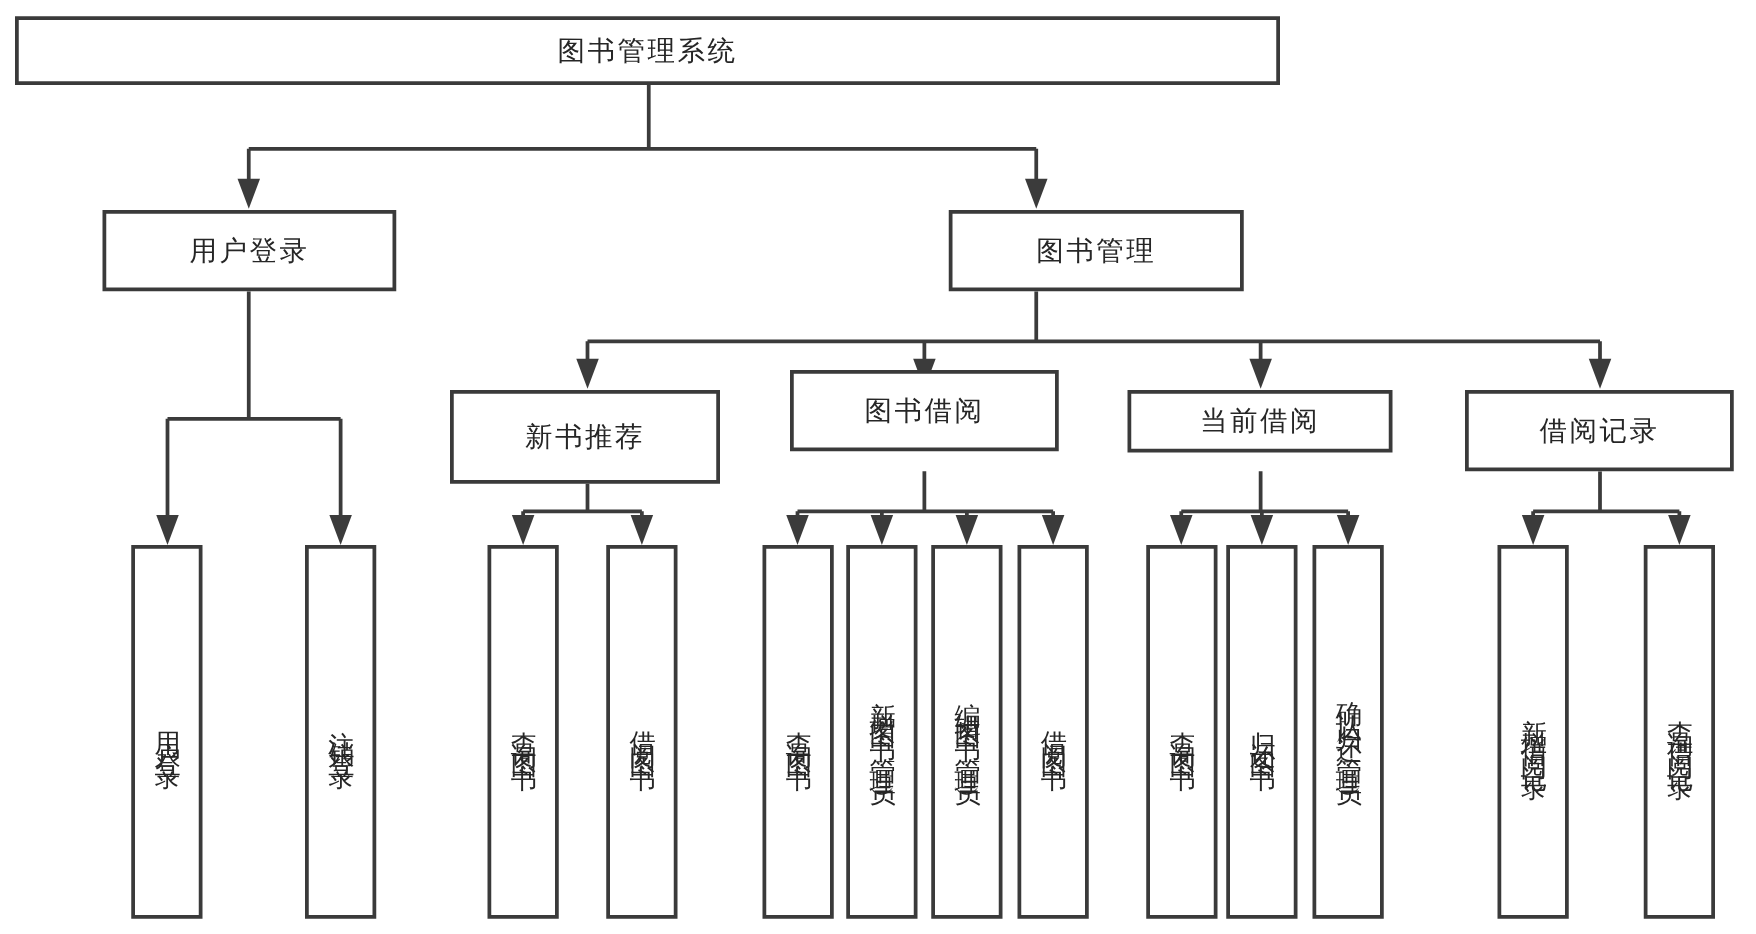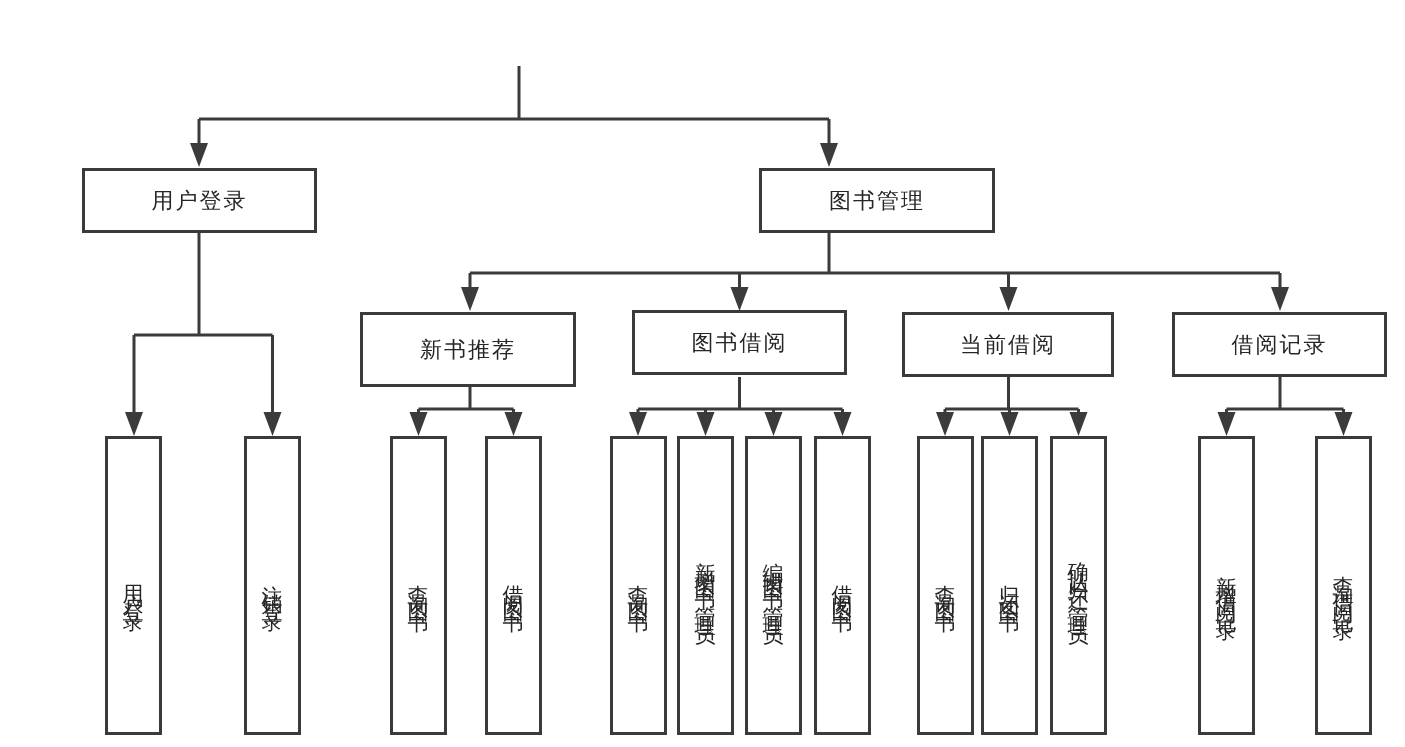--- a/index.html
+++ b/index.html
@@ -94,27 +94,28 @@
       <polygon points="764.5,412 782.5,412 773.5,436"></polygon>
       <polygon points="833.5,412 851.5,412 842.5,436"></polygon>
       <polygon points="936,412 954,412 945,436"></polygon>
       <polygon points="1000.5,412 1018.5,412 1009.5,436"></polygon>
       <polygon points="1069.5,412 1087.5,412 1078.5,436"></polygon>
       <polygon points="1217.5,412 1235.5,412 1226.5,436"></polygon>
       <polygon points="1334.5,412 1352.5,412 1343.5,436"></polygon>
     </g>
   </svg>
 
+  <div class="hbox" style="left:12px;top:13px;width:1012px;height:55px;">图书管理系统</div>
 
   <div class="hbox" style="left:82px;top:168px;width:235px;height:65px;">用户登录</div>
   <div class="hbox" style="left:711px;top:168px;width:236px;height:65px;margin-left:48px;">图书管理</div>
 
   <div class="hbox" style="left:360px;top:312px;width:216px;height:75px;">新书推荐</div>
-  <div class="hbox" style="left:632px;top:310px;width:215px;height:65px;">图书借阅</div>
-  <div class="hbox" style="left:902px;top:312px;width:212px;height:65px;">当前借阅</div>
+  <div class="hbox" style="left:632px;top:296px;width:215px;height:65px;">图书借阅</div>
+  <div class="hbox" style="left:902px;top:312px;width:212px;height:50px;">当前借阅</div>
   <div class="hbox" style="left:1172px;top:312px;width:215px;height:65px;">借阅记录</div>
 
   <div class="leaf" style="left:105px;">
     <span>用户登录</span>
   </div>
   <div class="leaf" style="left:244px;">
     <span>注销登录</span>
   </div>
 
   <div class="leaf" style="left:390px;">

